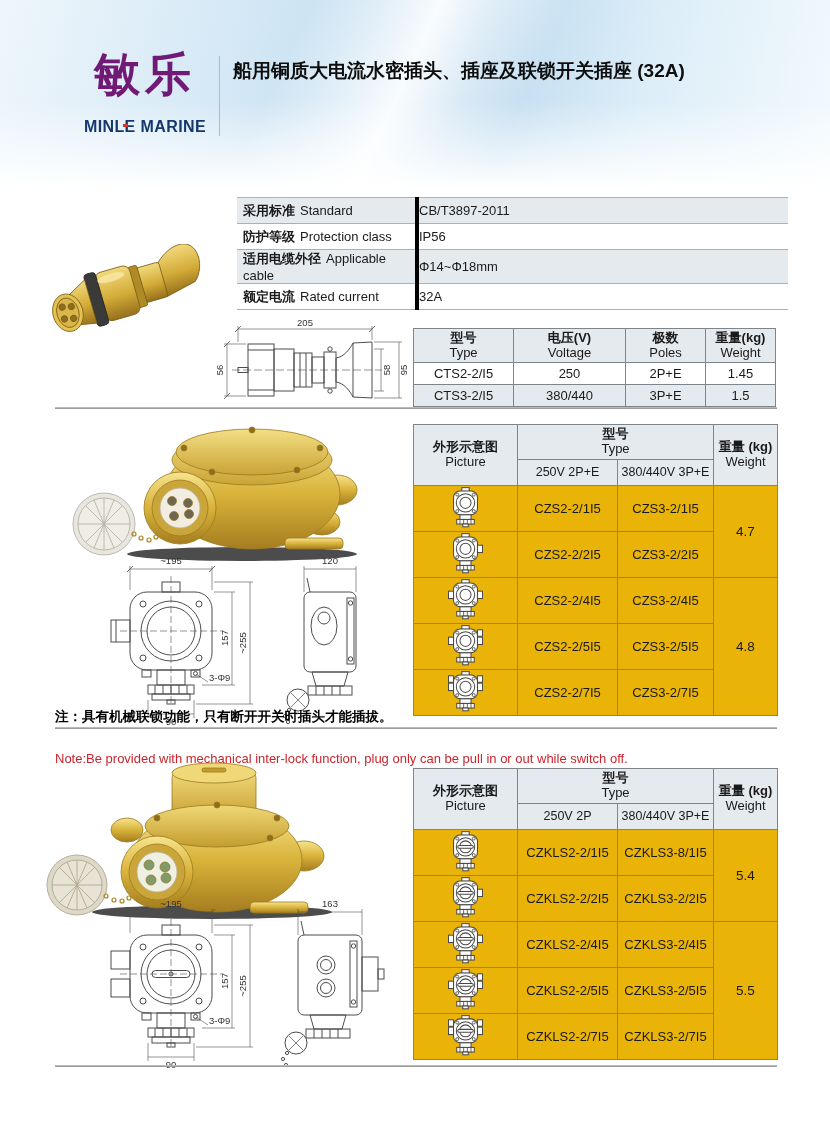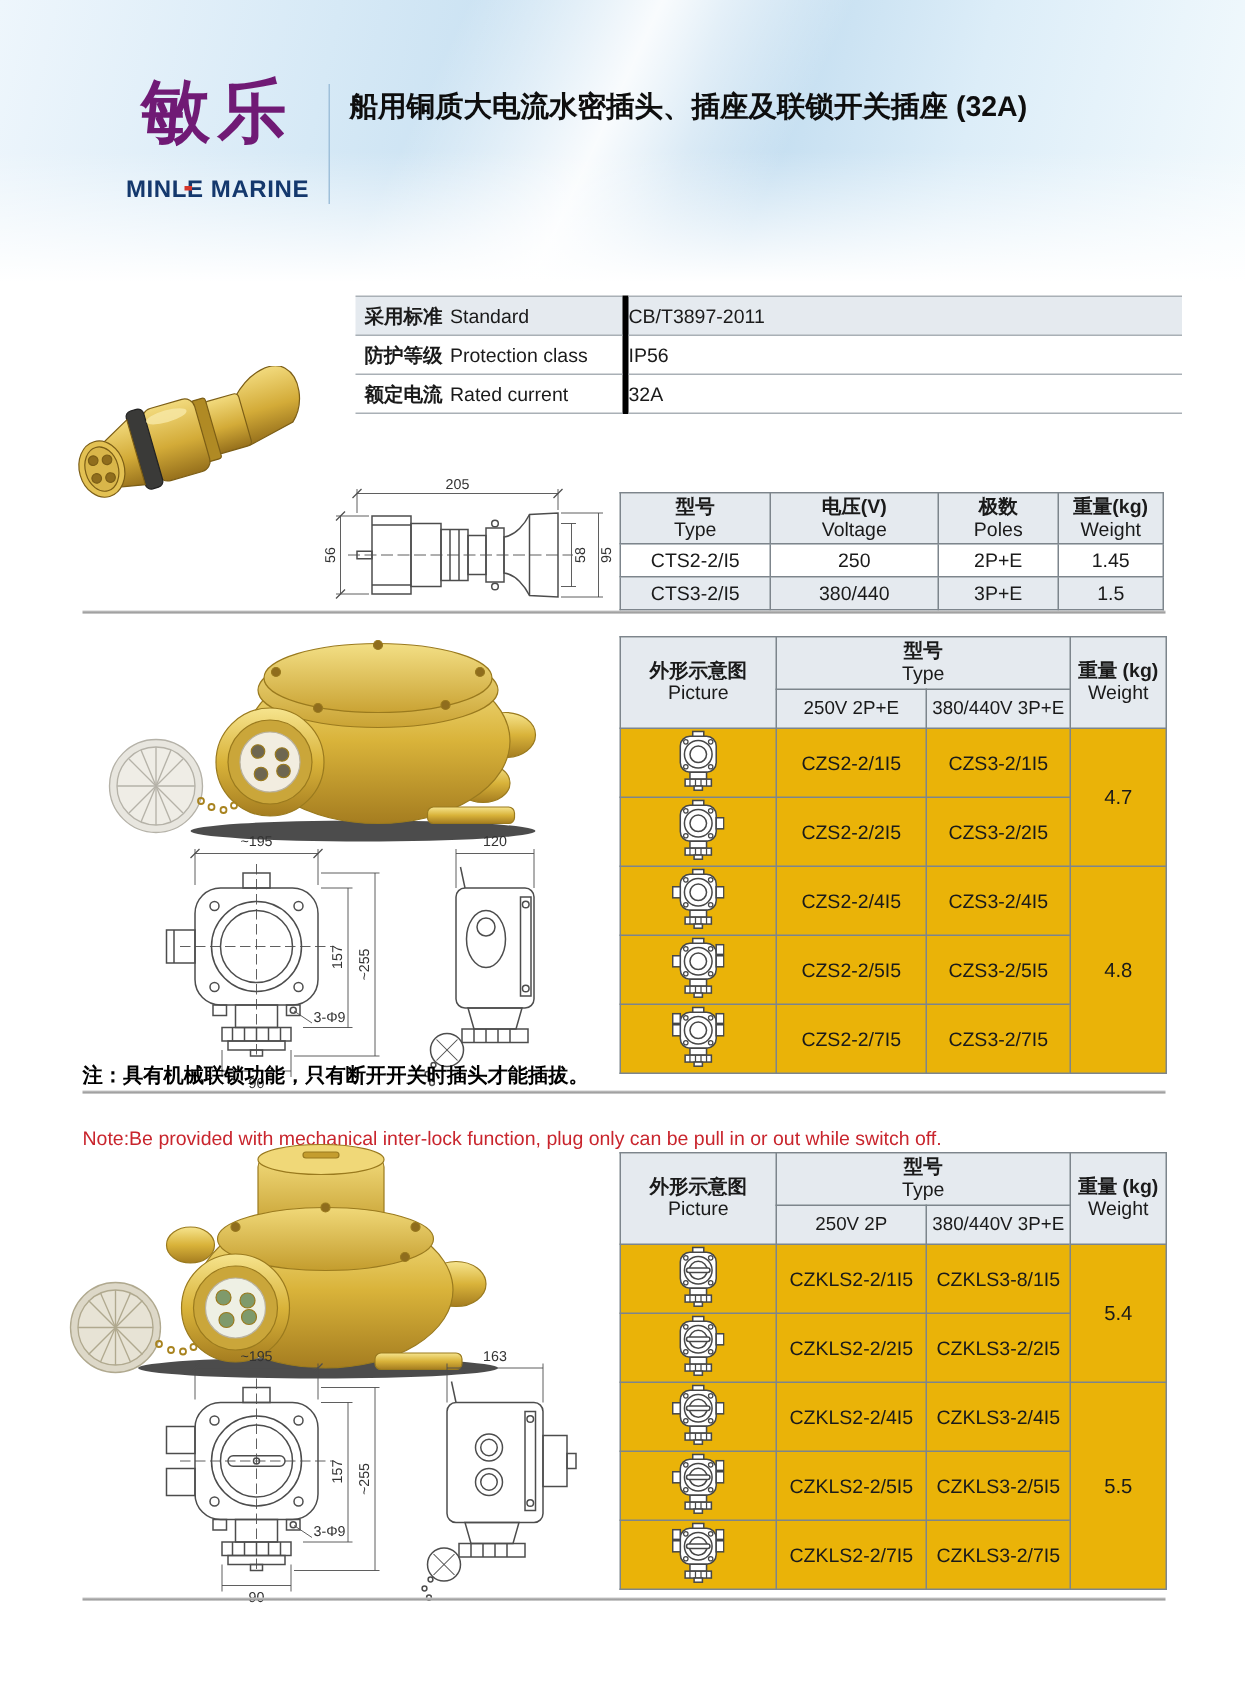--- a/index.html
+++ b/index.html
@@ -72,20 +72,24 @@
         <col style="width:371px">
       </colgroup>
     <tbody>
         <tr class="shadebg">
       <td class="lbl"><span class="cnb">采用标准</span><span class="en-inline">Standard</span></td>
       <td class="val">CB/T3897-2011</td>
     </tr>
     <tr>
       <td class="lbl"><span class="cnb">防护等级</span><span class="en-inline">Protection class</span></td>
       <td class="val">IP56</td>
+    </tr>
+    <tr class="shadebg">
+      <td class="lbl"><span class="cnb">适用电缆外径</span><span class="en-inline">Applicable cable</span></td>
+      <td class="val">Φ14~Φ18mm</td>
     </tr>
     <tr>
       <td class="lbl"><span class="cnb">额定电流</span><span class="en-inline">Rated current</span></td>
       <td class="val">32A</td>
     </tr>
   </tbody>
     </table>
 
   <svg class="abs" style="left:36px;top:244px" width="180" height="96" viewBox="0 0 180 96">
     <defs>

